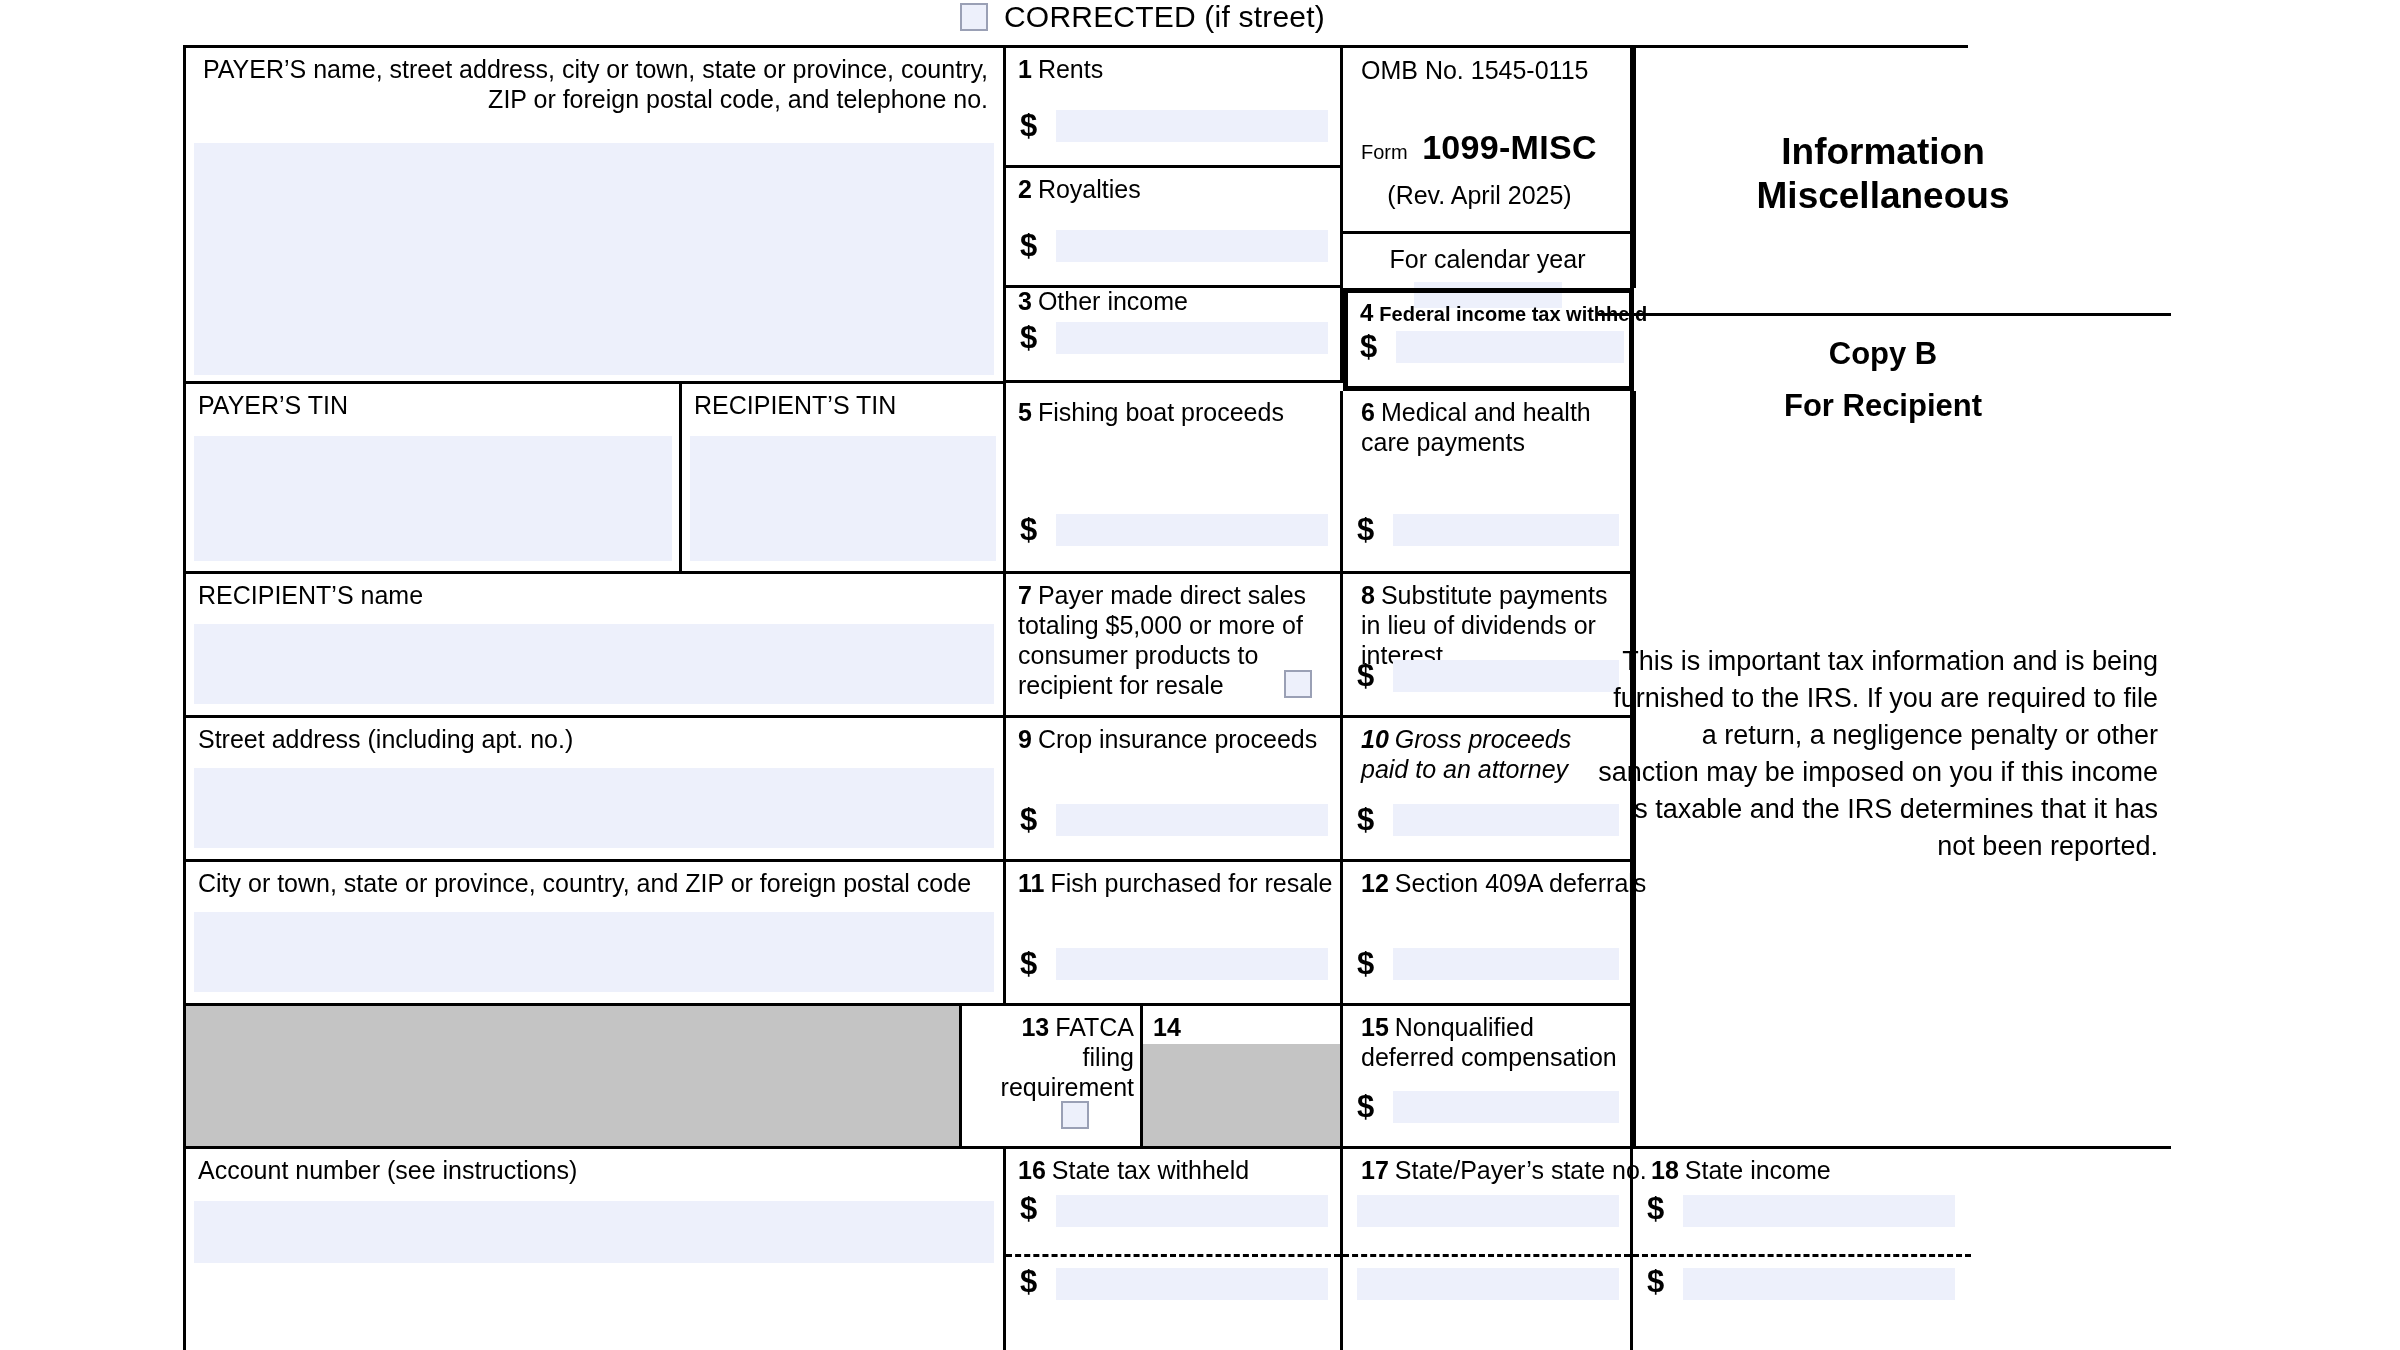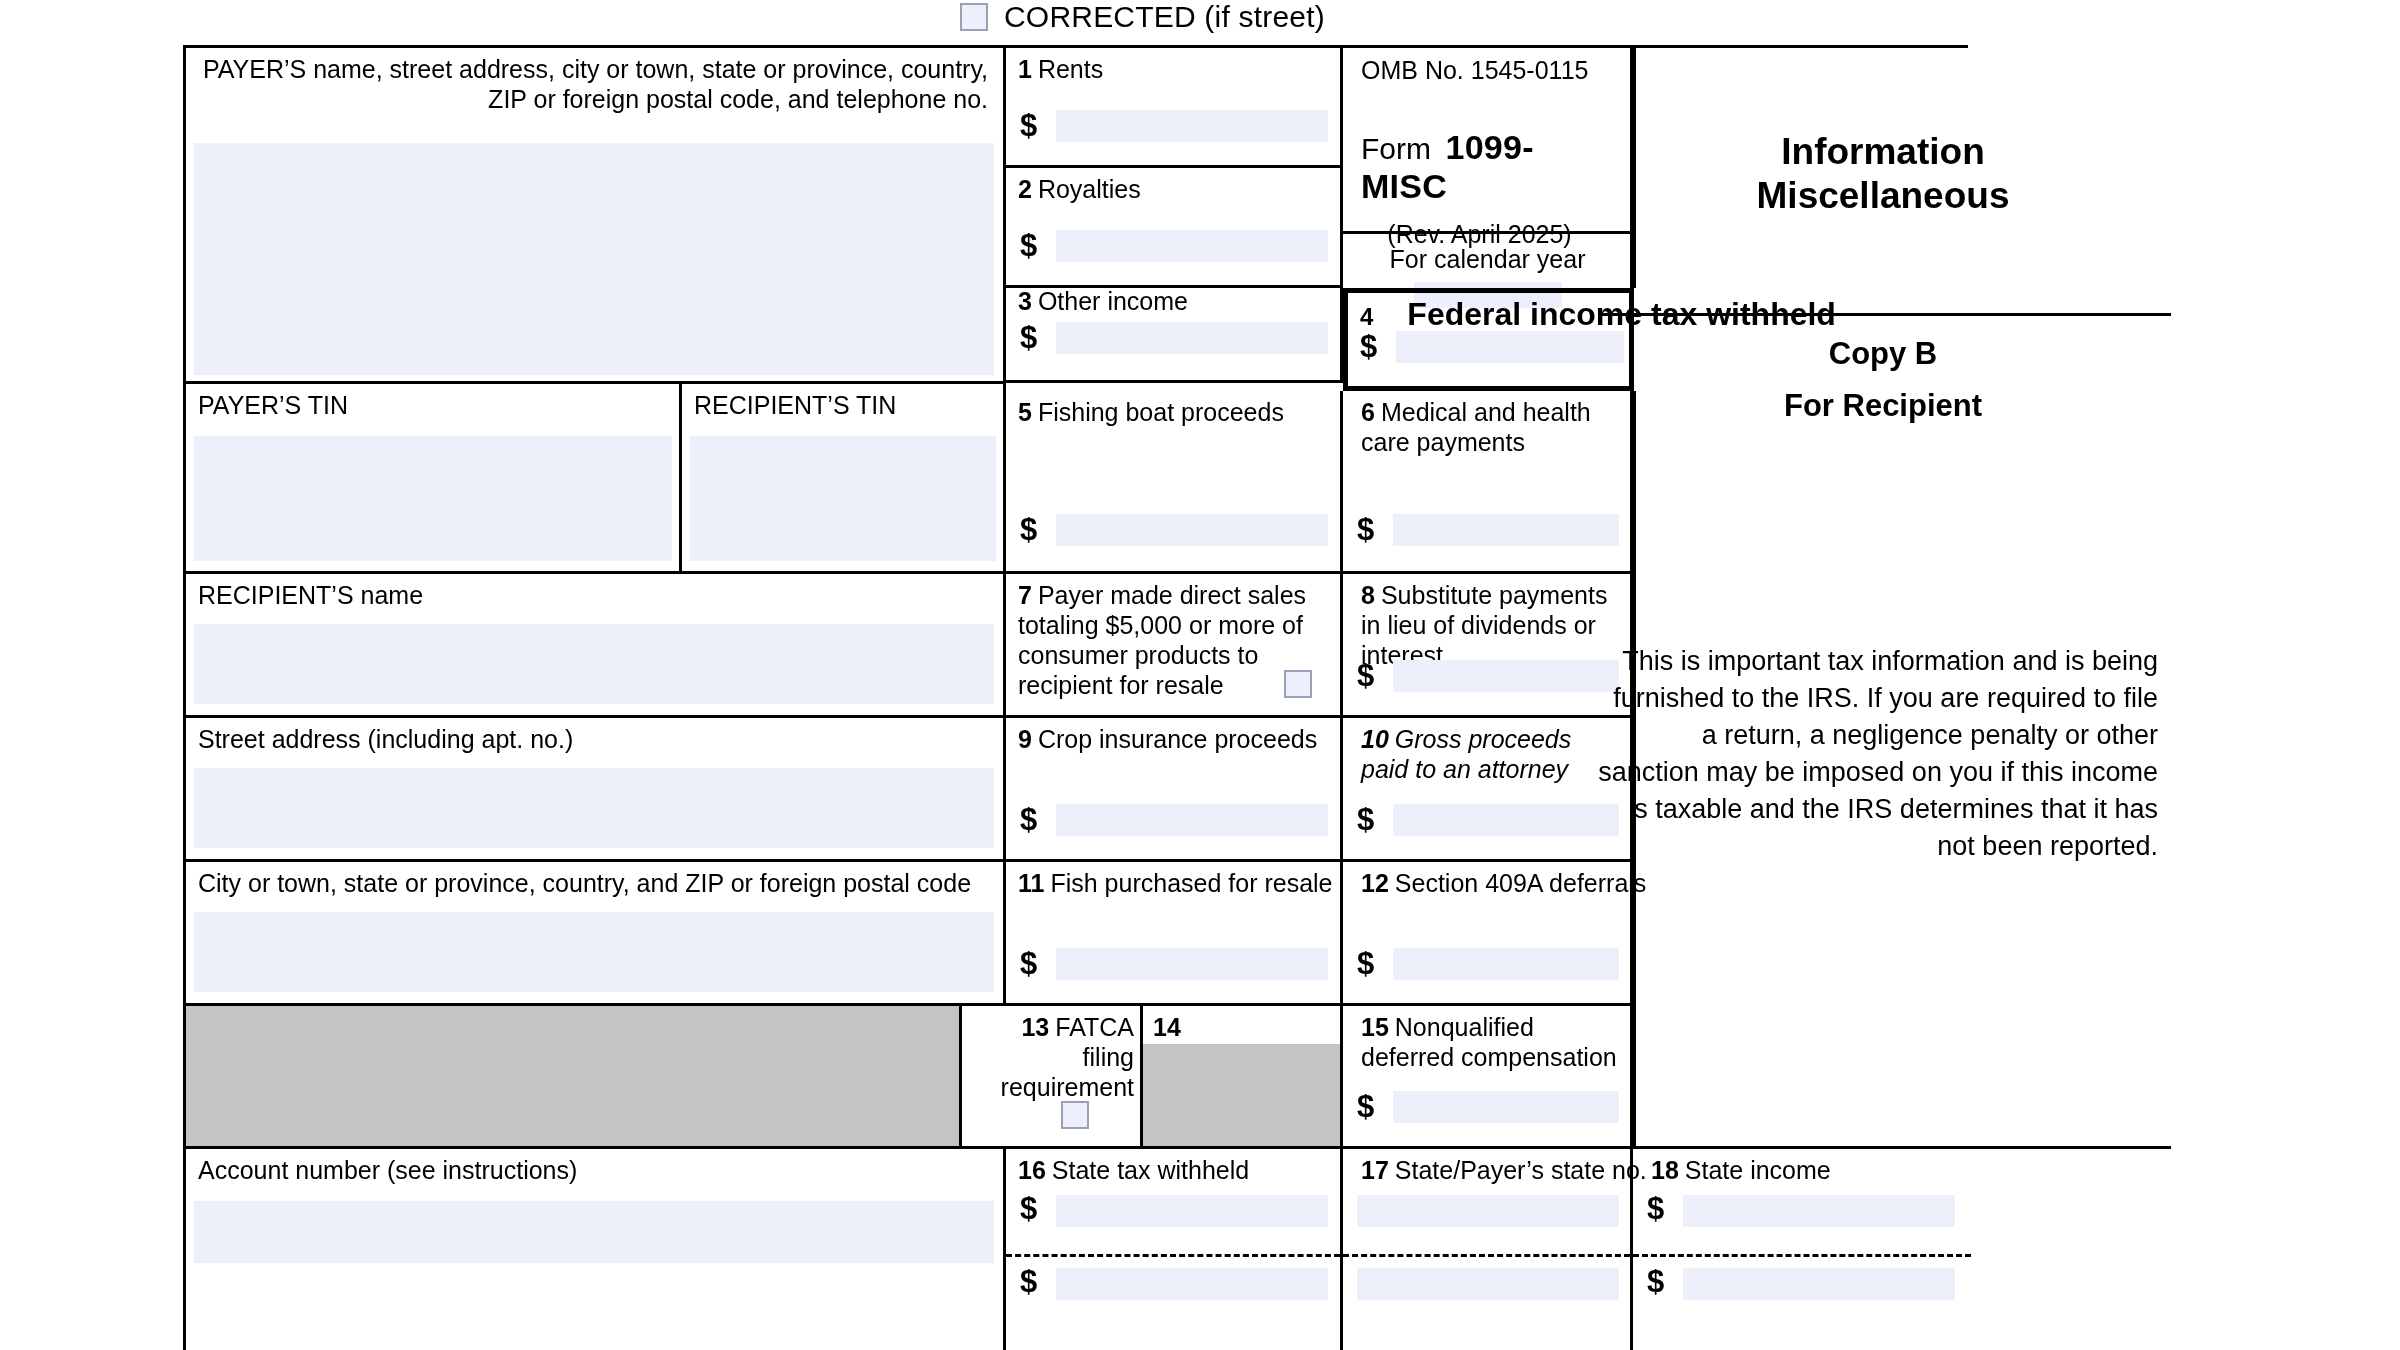--- a/index.html
+++ b/index.html
@@ -154,21 +154,21 @@
     left: -370px;
     width: 573px;
     border-top: 3px solid #000;
   }
 
   
   .omb-line {
     font-size: 25px;
     line-height: 32px;
   }
-  .form-word { font-size: 30px; }
+  .form-word { font-size: 20px; }
   .form-num  { font-size: 34px; font-weight: bold; letter-spacing: 0.3px;}
   .rev { font-size: 25px; }
   .calyear {
     text-align: center;
     font-size: 25px;
     padding-top: 5px;
   }
   .calyear-fill {
     margin: 8px auto 0 auto;
     width: 148px;
@@ -234,21 +234,21 @@
       </div>
 
       <div class="cell" style="left:1157px; top:186px; width:290px; height:157px;">
         <div class="calyear">For calendar year</div>
         <div class="calyear-fill"></div>
       </div>
 
       <div class="cell" style="left:1157px; top:240px; width:290px; height:103px; border-right:none; border-bottom:none;">
       </div>
       <div class="box4" style="left:1157px; top:240px; width:291px; height:103px; padding:6px 0 0 12px;">
-        <span class="num" style="font-size:24px;">4</span><span class="lbl" style="font-weight:bold; font-size:32px;margin-left:28px;">Federal income tax withheld</span>
+        <span class="num" style="font-size:24px;">4</span><span class="lbl" style="font-weight:bold; font-size:20px;">Federal income tax withheld</span>
         <div class="dollar" style="left:12px; top:38px;">$</div>
         <div class="fill" style="left:48px; top:38px; width:228px; height:32px;"></div>
       </div>
 
       <div class="cell" style="left:0; top:336px; width:496px; height:190px;">
         <div class="lbl">PAYER’S TIN</div>
         <div class="fill" style="left:8px; top:52px; width:478px; height:125px;"></div>
       </div>
 
       <div class="cell" style="left:496px; top:336px; width:324px; height:190px;">

